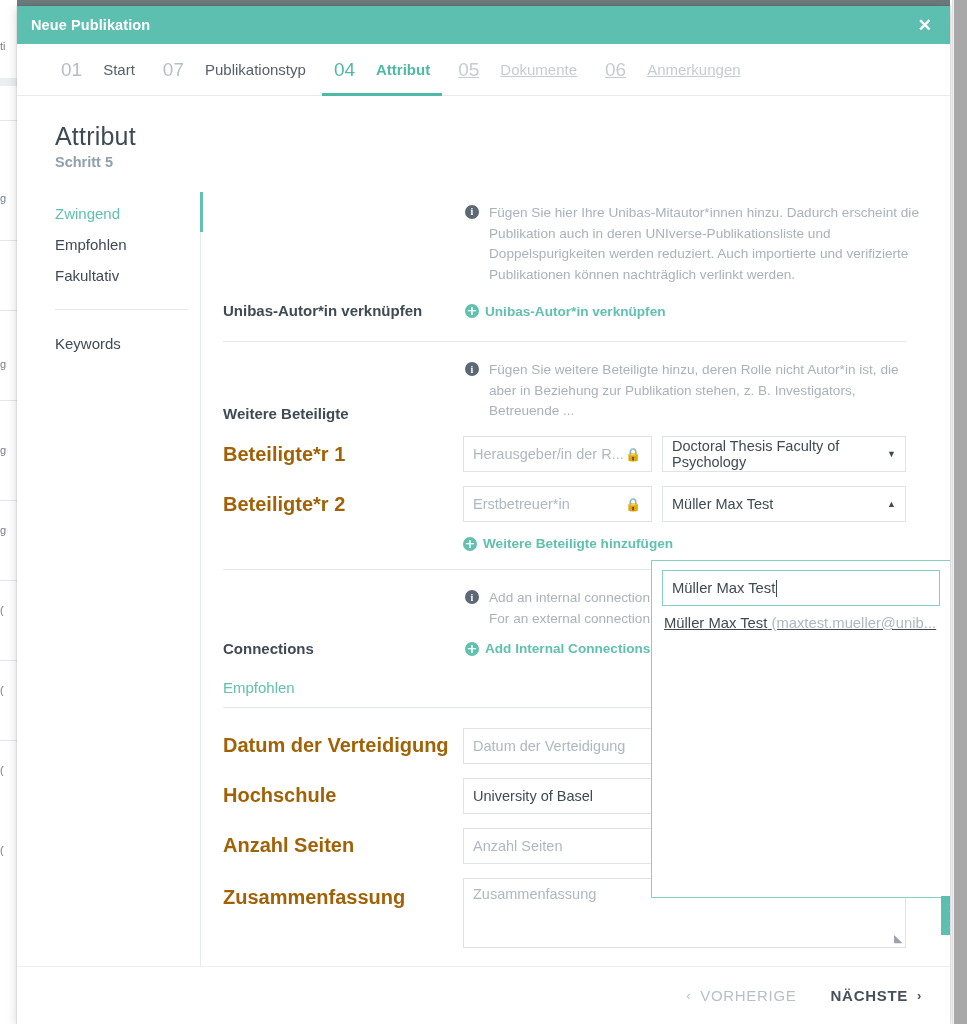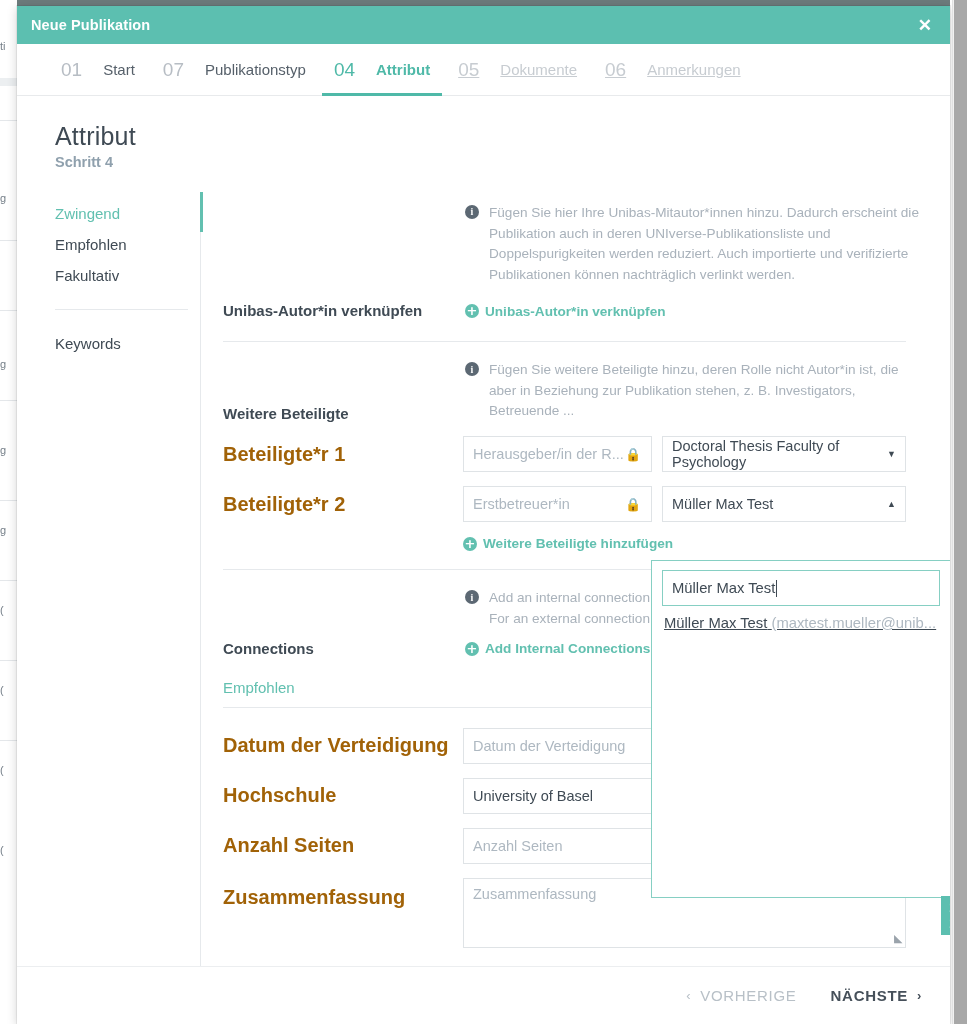--- a/index.html
+++ b/index.html
@@ -286,21 +286,21 @@
       <div class="tab muted">
         <span class="num">06</span>
         <span class="lbl">Anmerkungen</span>
       </div>
     </div>
 
     <div class="modal-body">
 
       <div class="page-head">
         <h1>Attribut</h1>
-        <div class="sub">Schritt 4</div>
+        <div class="sub">Schritt 5</div>
       </div>
 
       <div class="content-row">
 
         <div class="side-nav">
           <div class="nav-item active">Zwingend</div>
           <div class="nav-item">Empfohlen</div>
           <div class="nav-item">Fakultativ</div>
           <div class="nav-sep"></div>
           <div class="nav-item">Keywords</div>

